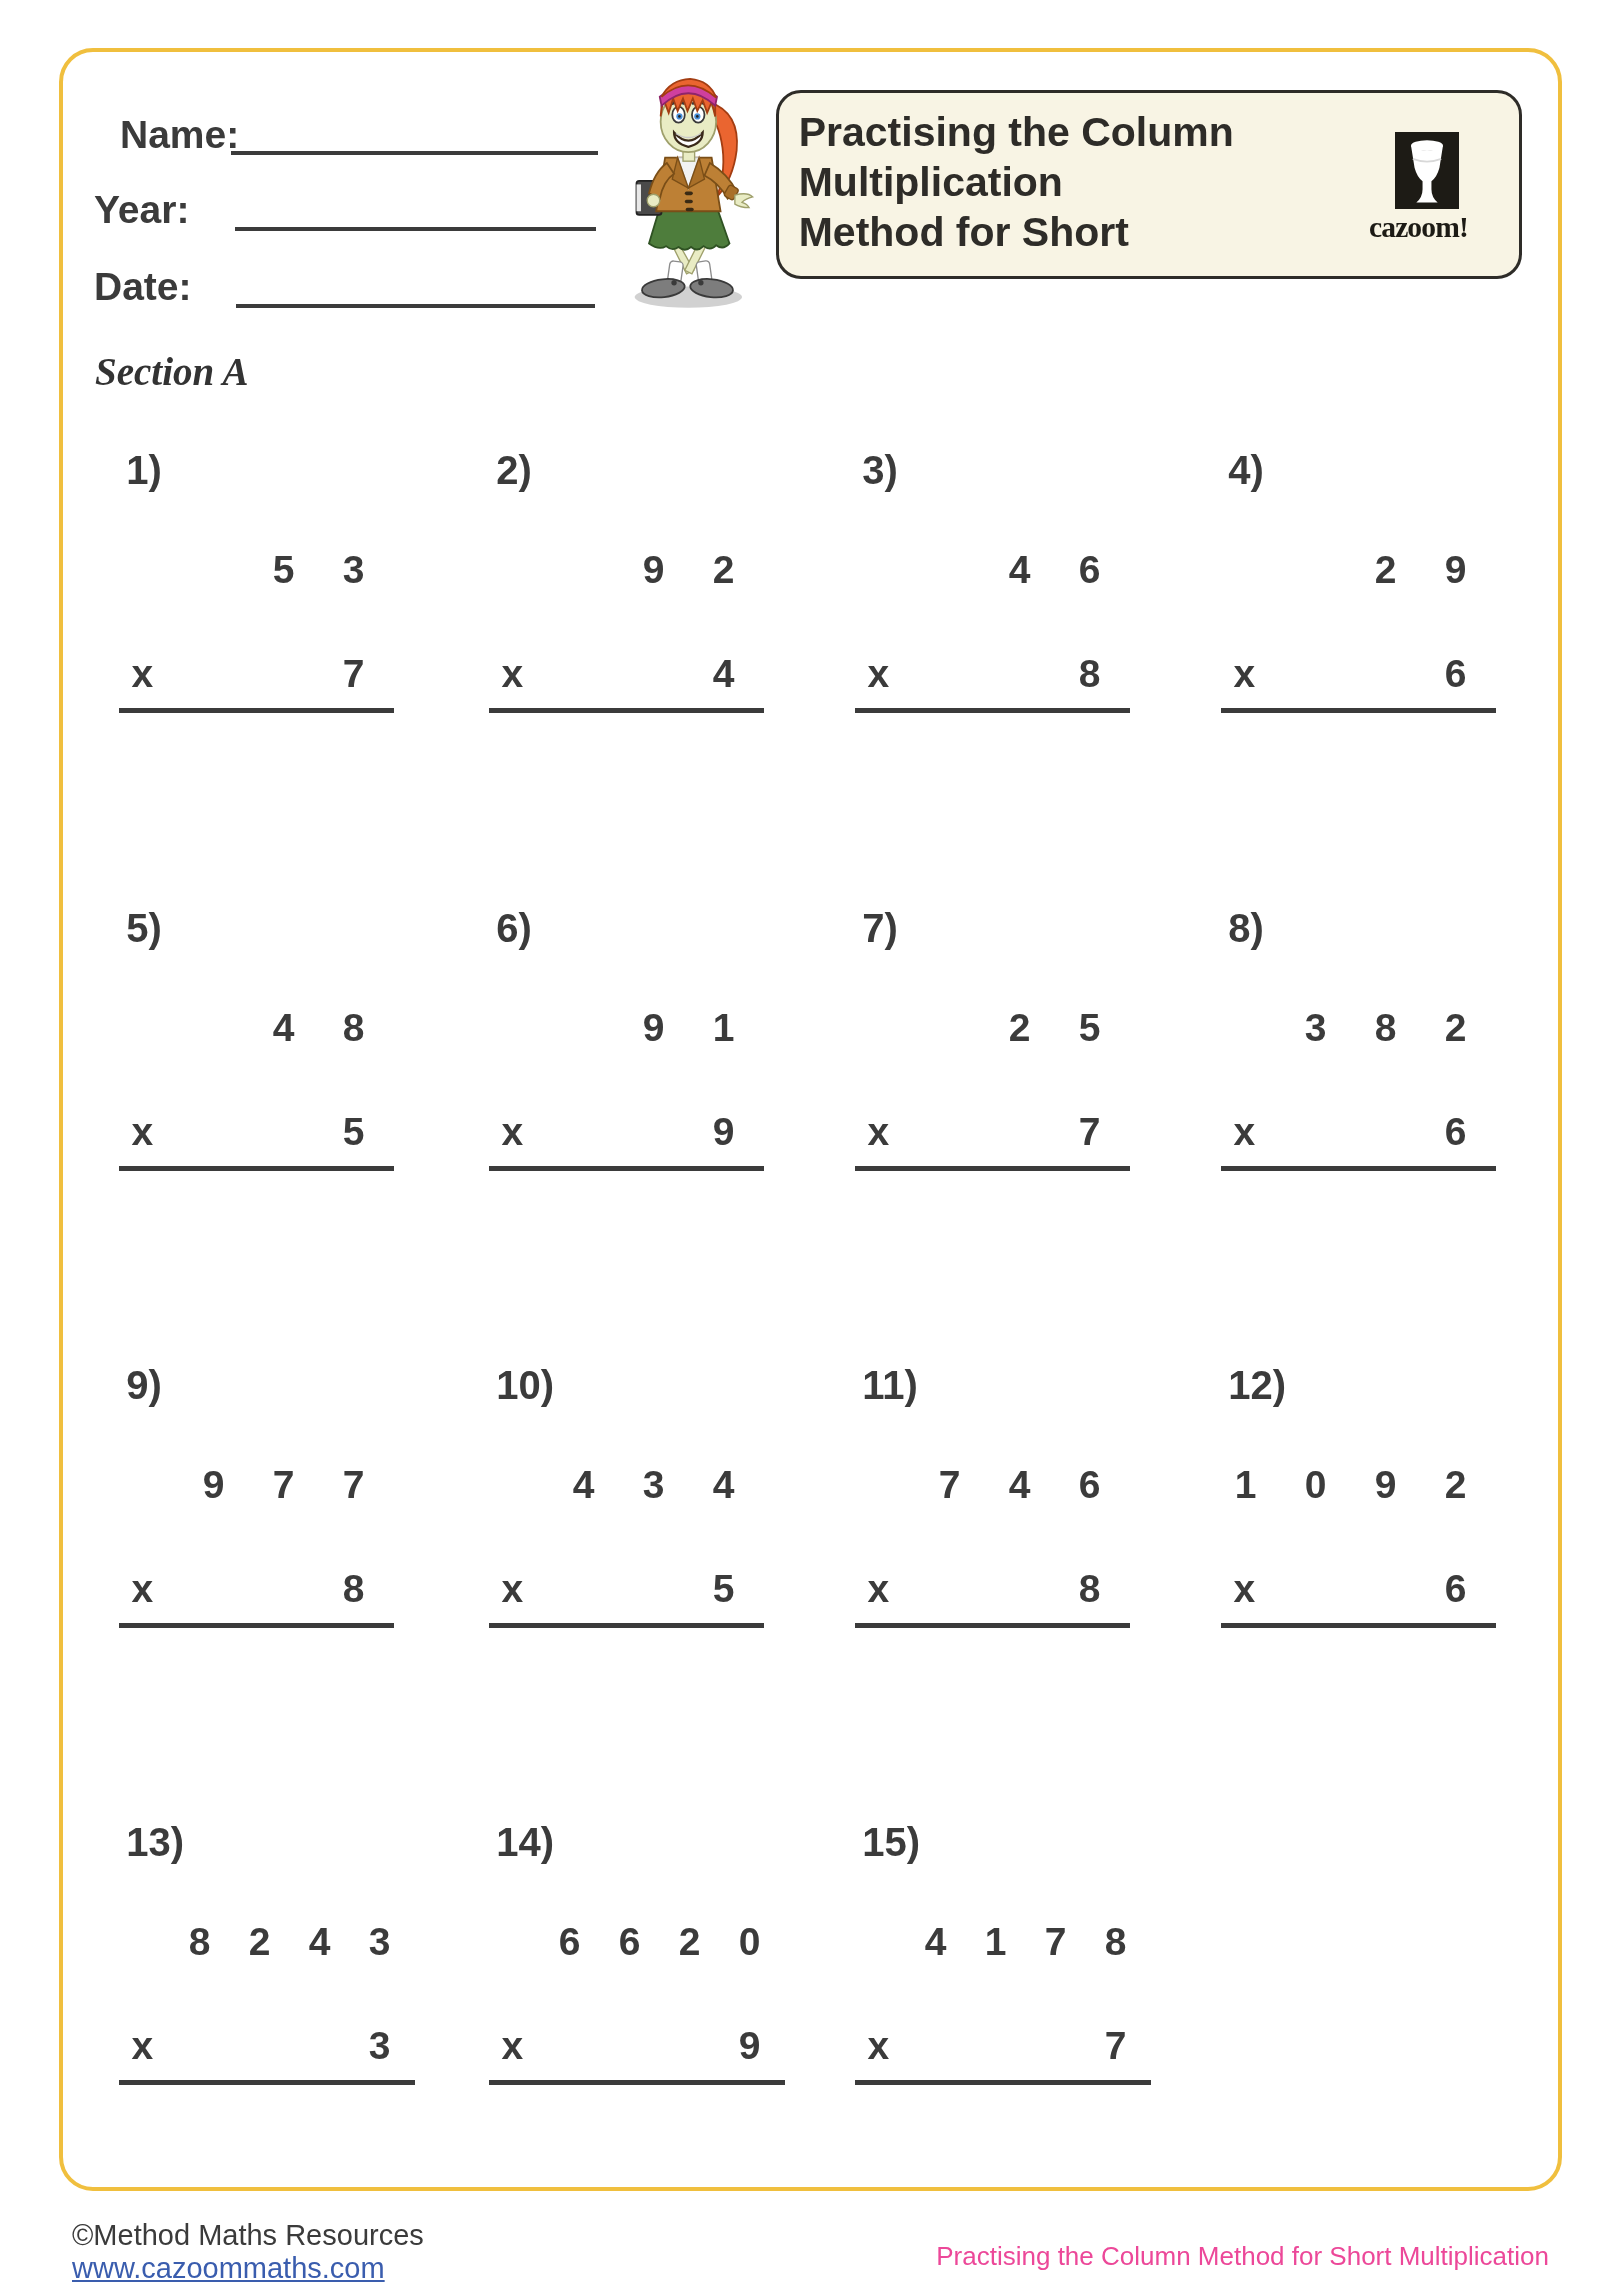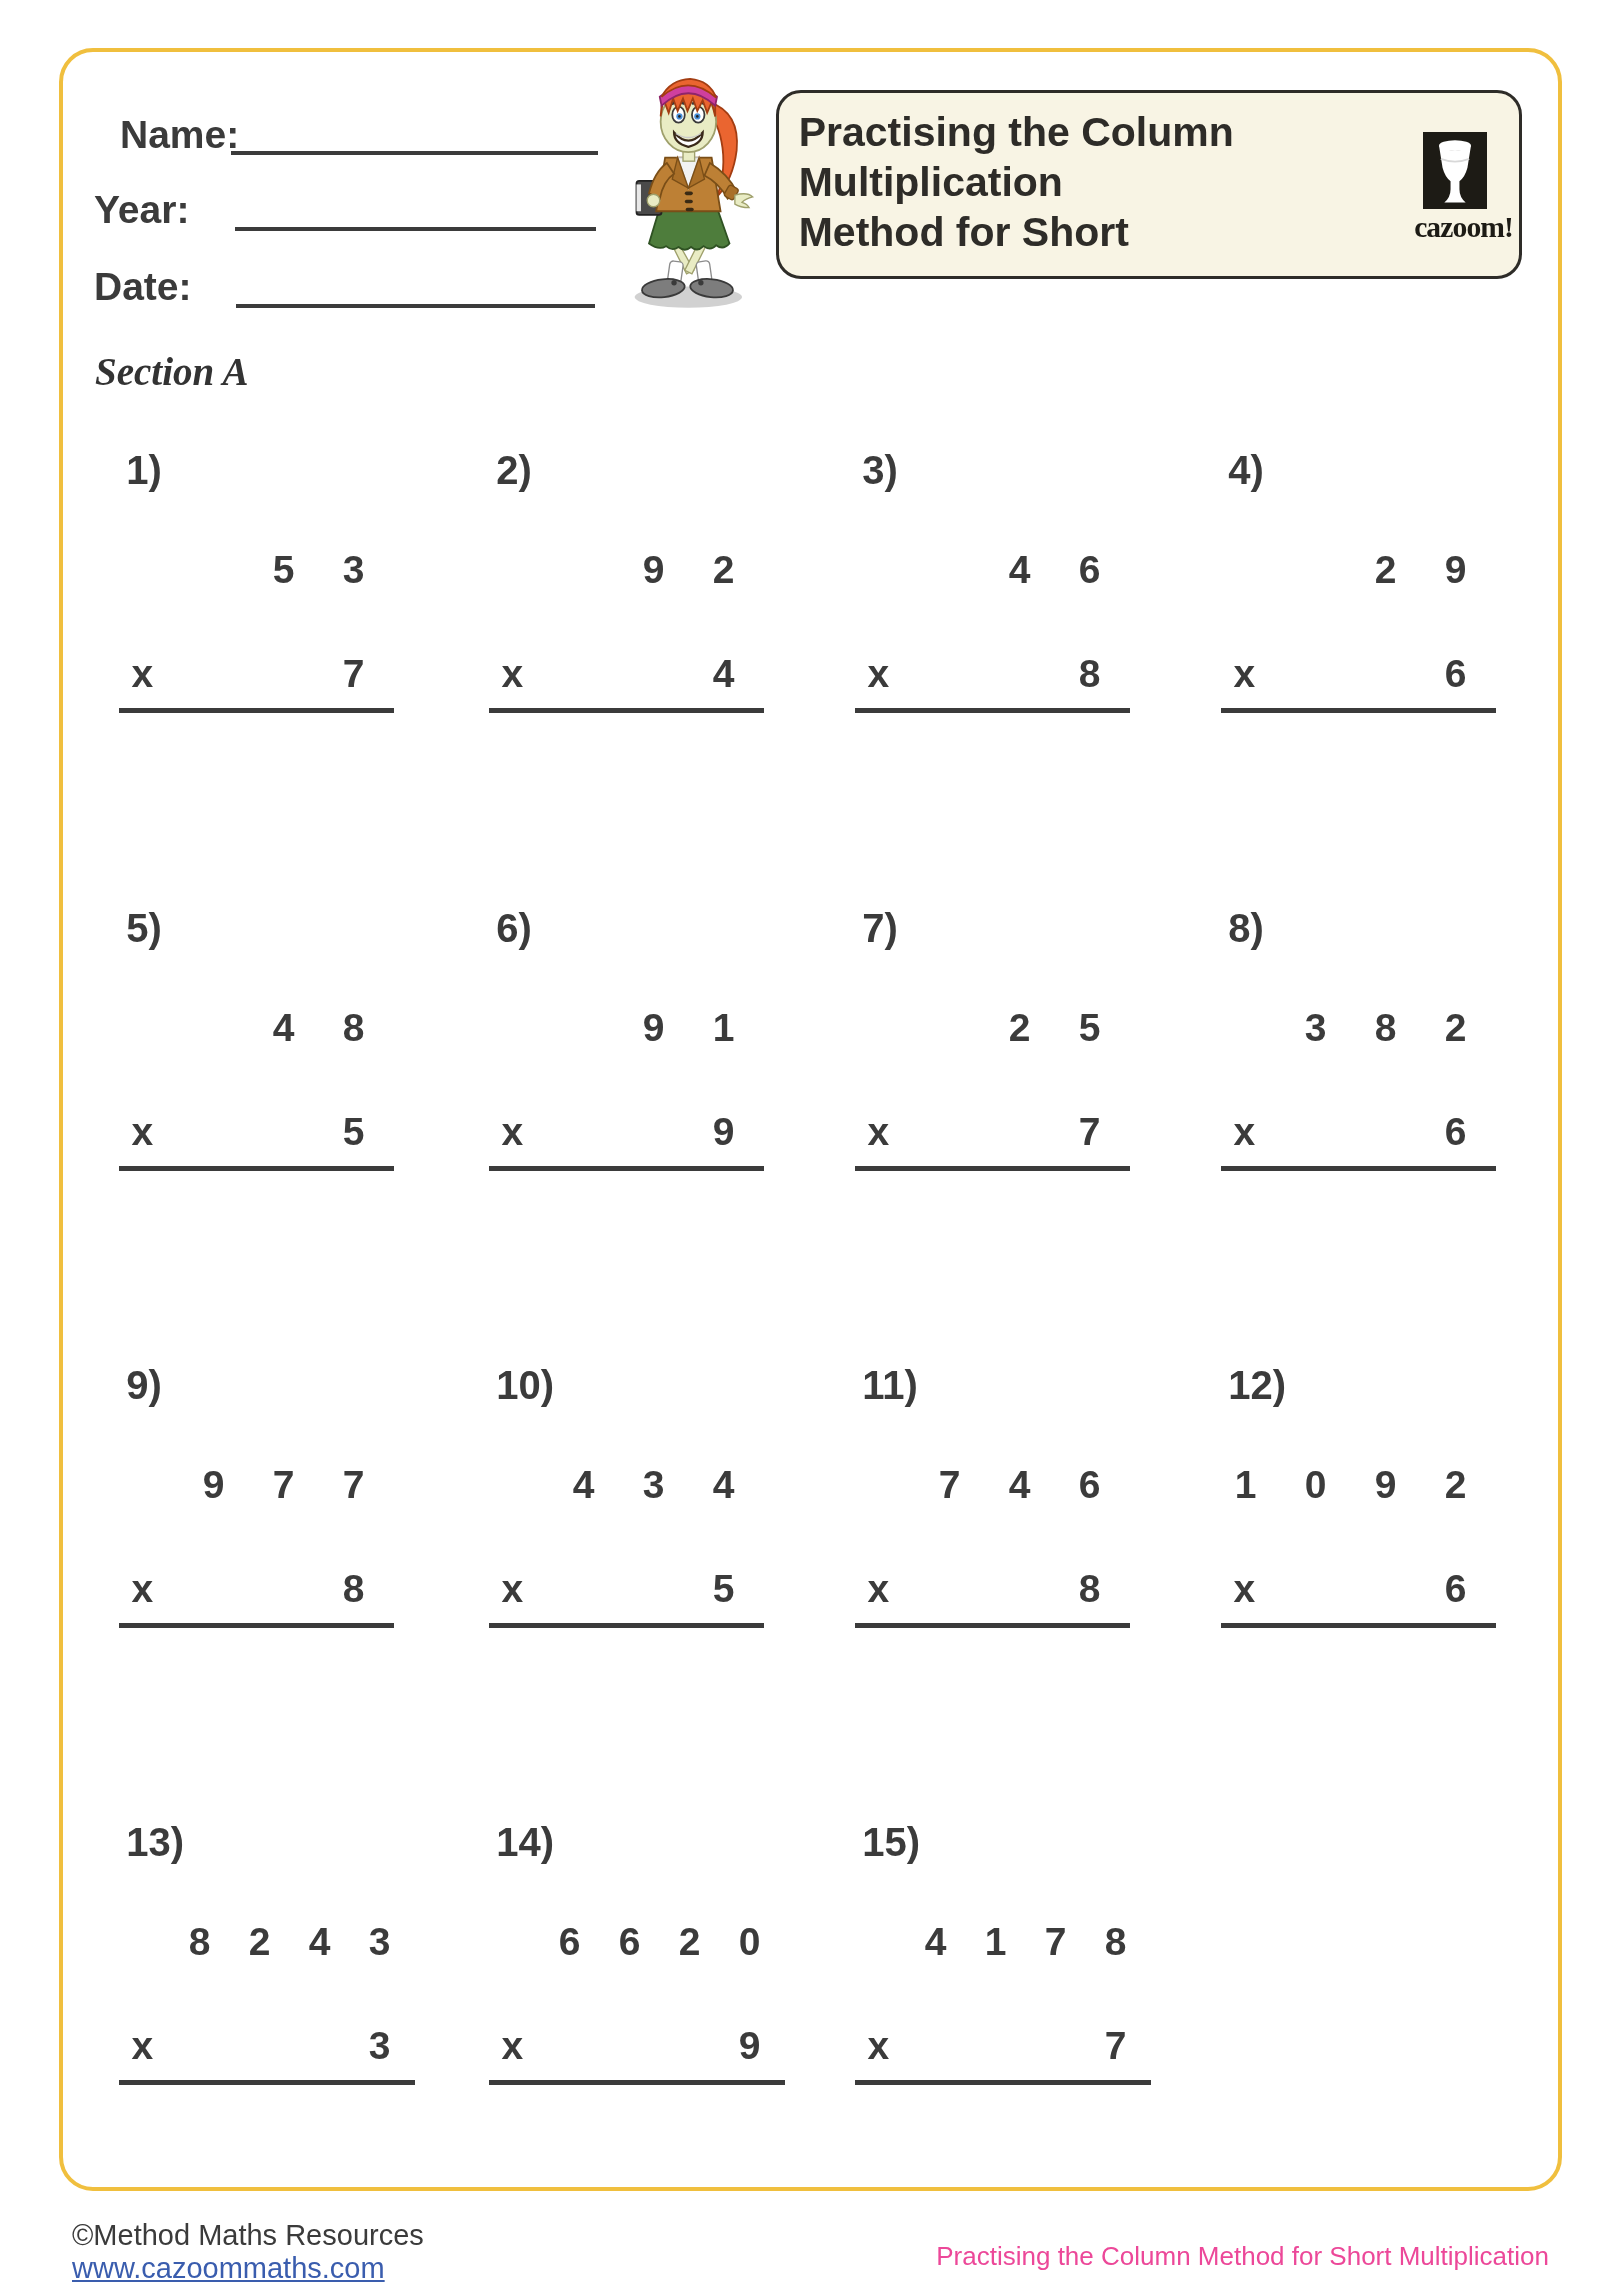--- a/index.html
+++ b/index.html
@@ -16,21 +16,21 @@
   .field-line{position:absolute;height:3.6px;background:#3b3b3b;}
   
   .title-box{
     position:absolute;left:776px;top:90px;width:746px;height:189px;
     background:#f8f4e4;border:3.6px solid #2e2c28;border-radius:25px;box-sizing:border-box;
   }
   .title-text{
     position:absolute;left:19.7px;top:14.3px;width:546px;text-align:left;
     font-size:41px;font-weight:bold;line-height:50px;color:#2e2c28;
   }
-  .logo{position:absolute;left:618px;top:39px;width:116px;text-align:right;}
+  .logo{position:absolute;left:590px;top:39px;width:116px;text-align:left;}
   .logo-box{width:64px;height:77px;background:#1d1b15;margin:0 auto;}
   .logo-caption{
     display:block;margin-top:1.8px;font-family:"Liberation Serif",serif;
     font-weight:bold;font-size:29.6px;color:#1d1b15;letter-spacing:-0.9px;
   }
   
   .section-heading{
     position:absolute;left:95px;top:349px;
     font-family:"Liberation Serif",serif;font-style:italic;font-weight:bold;
     font-size:39px;color:#333333;

